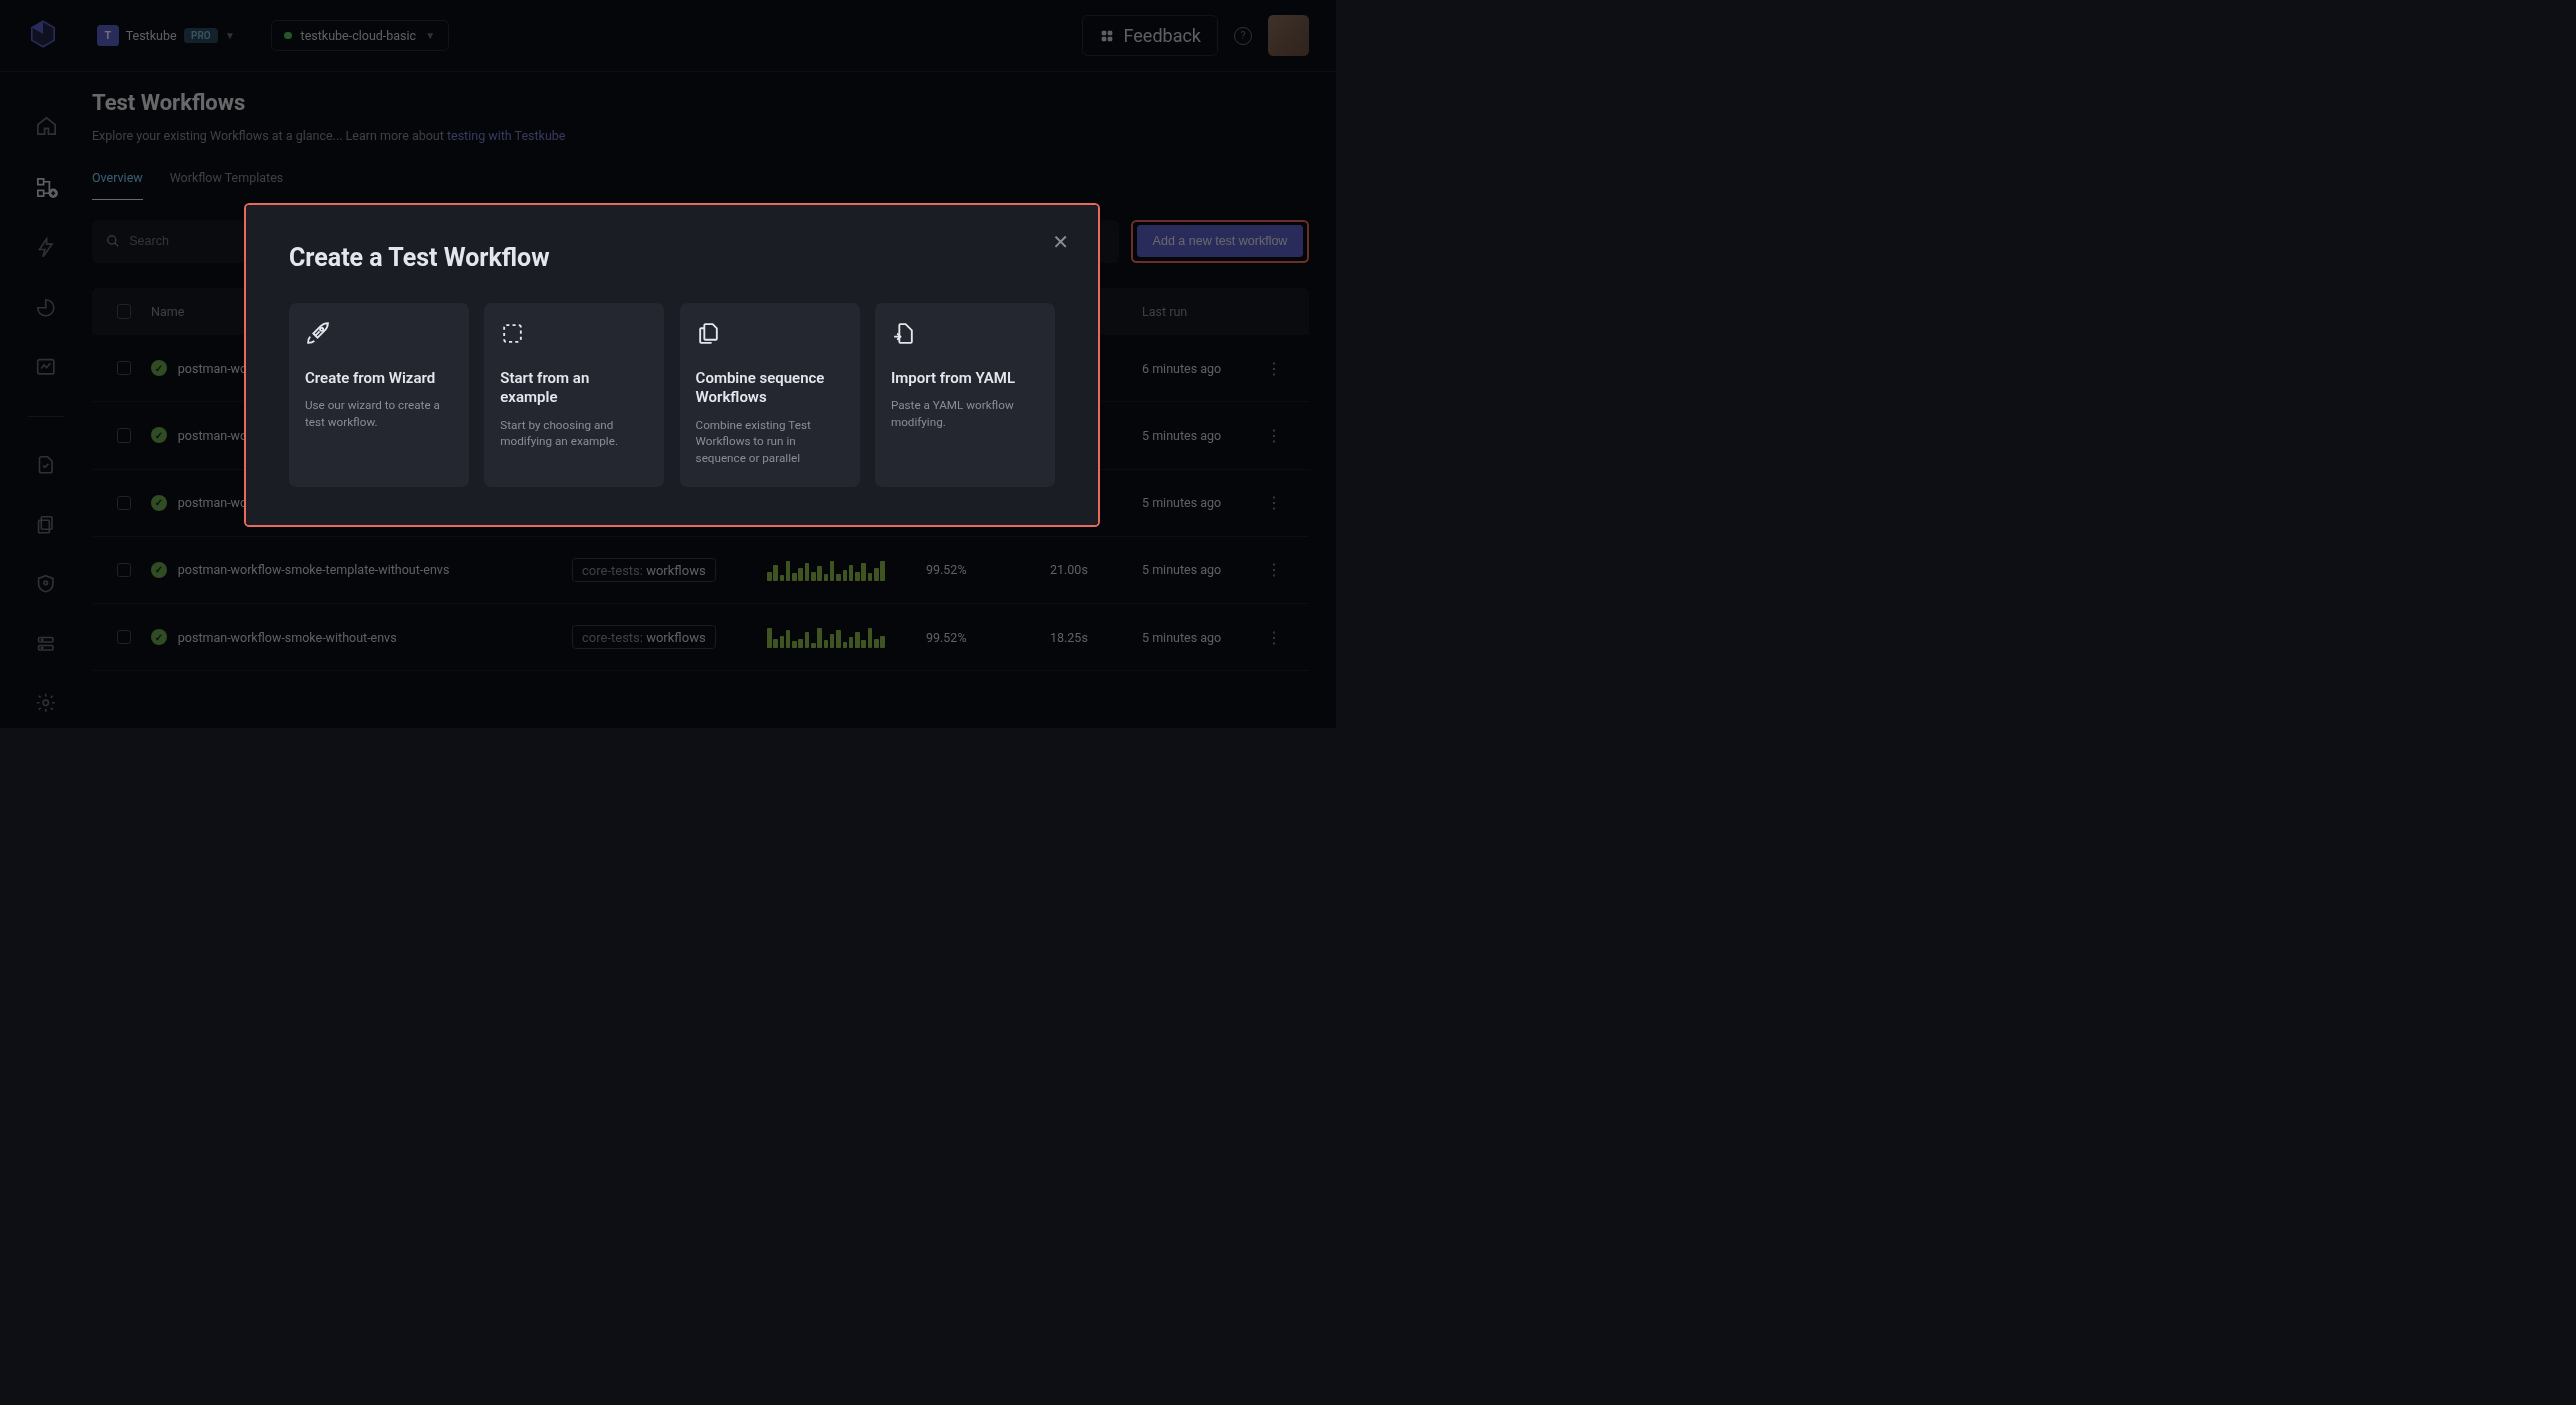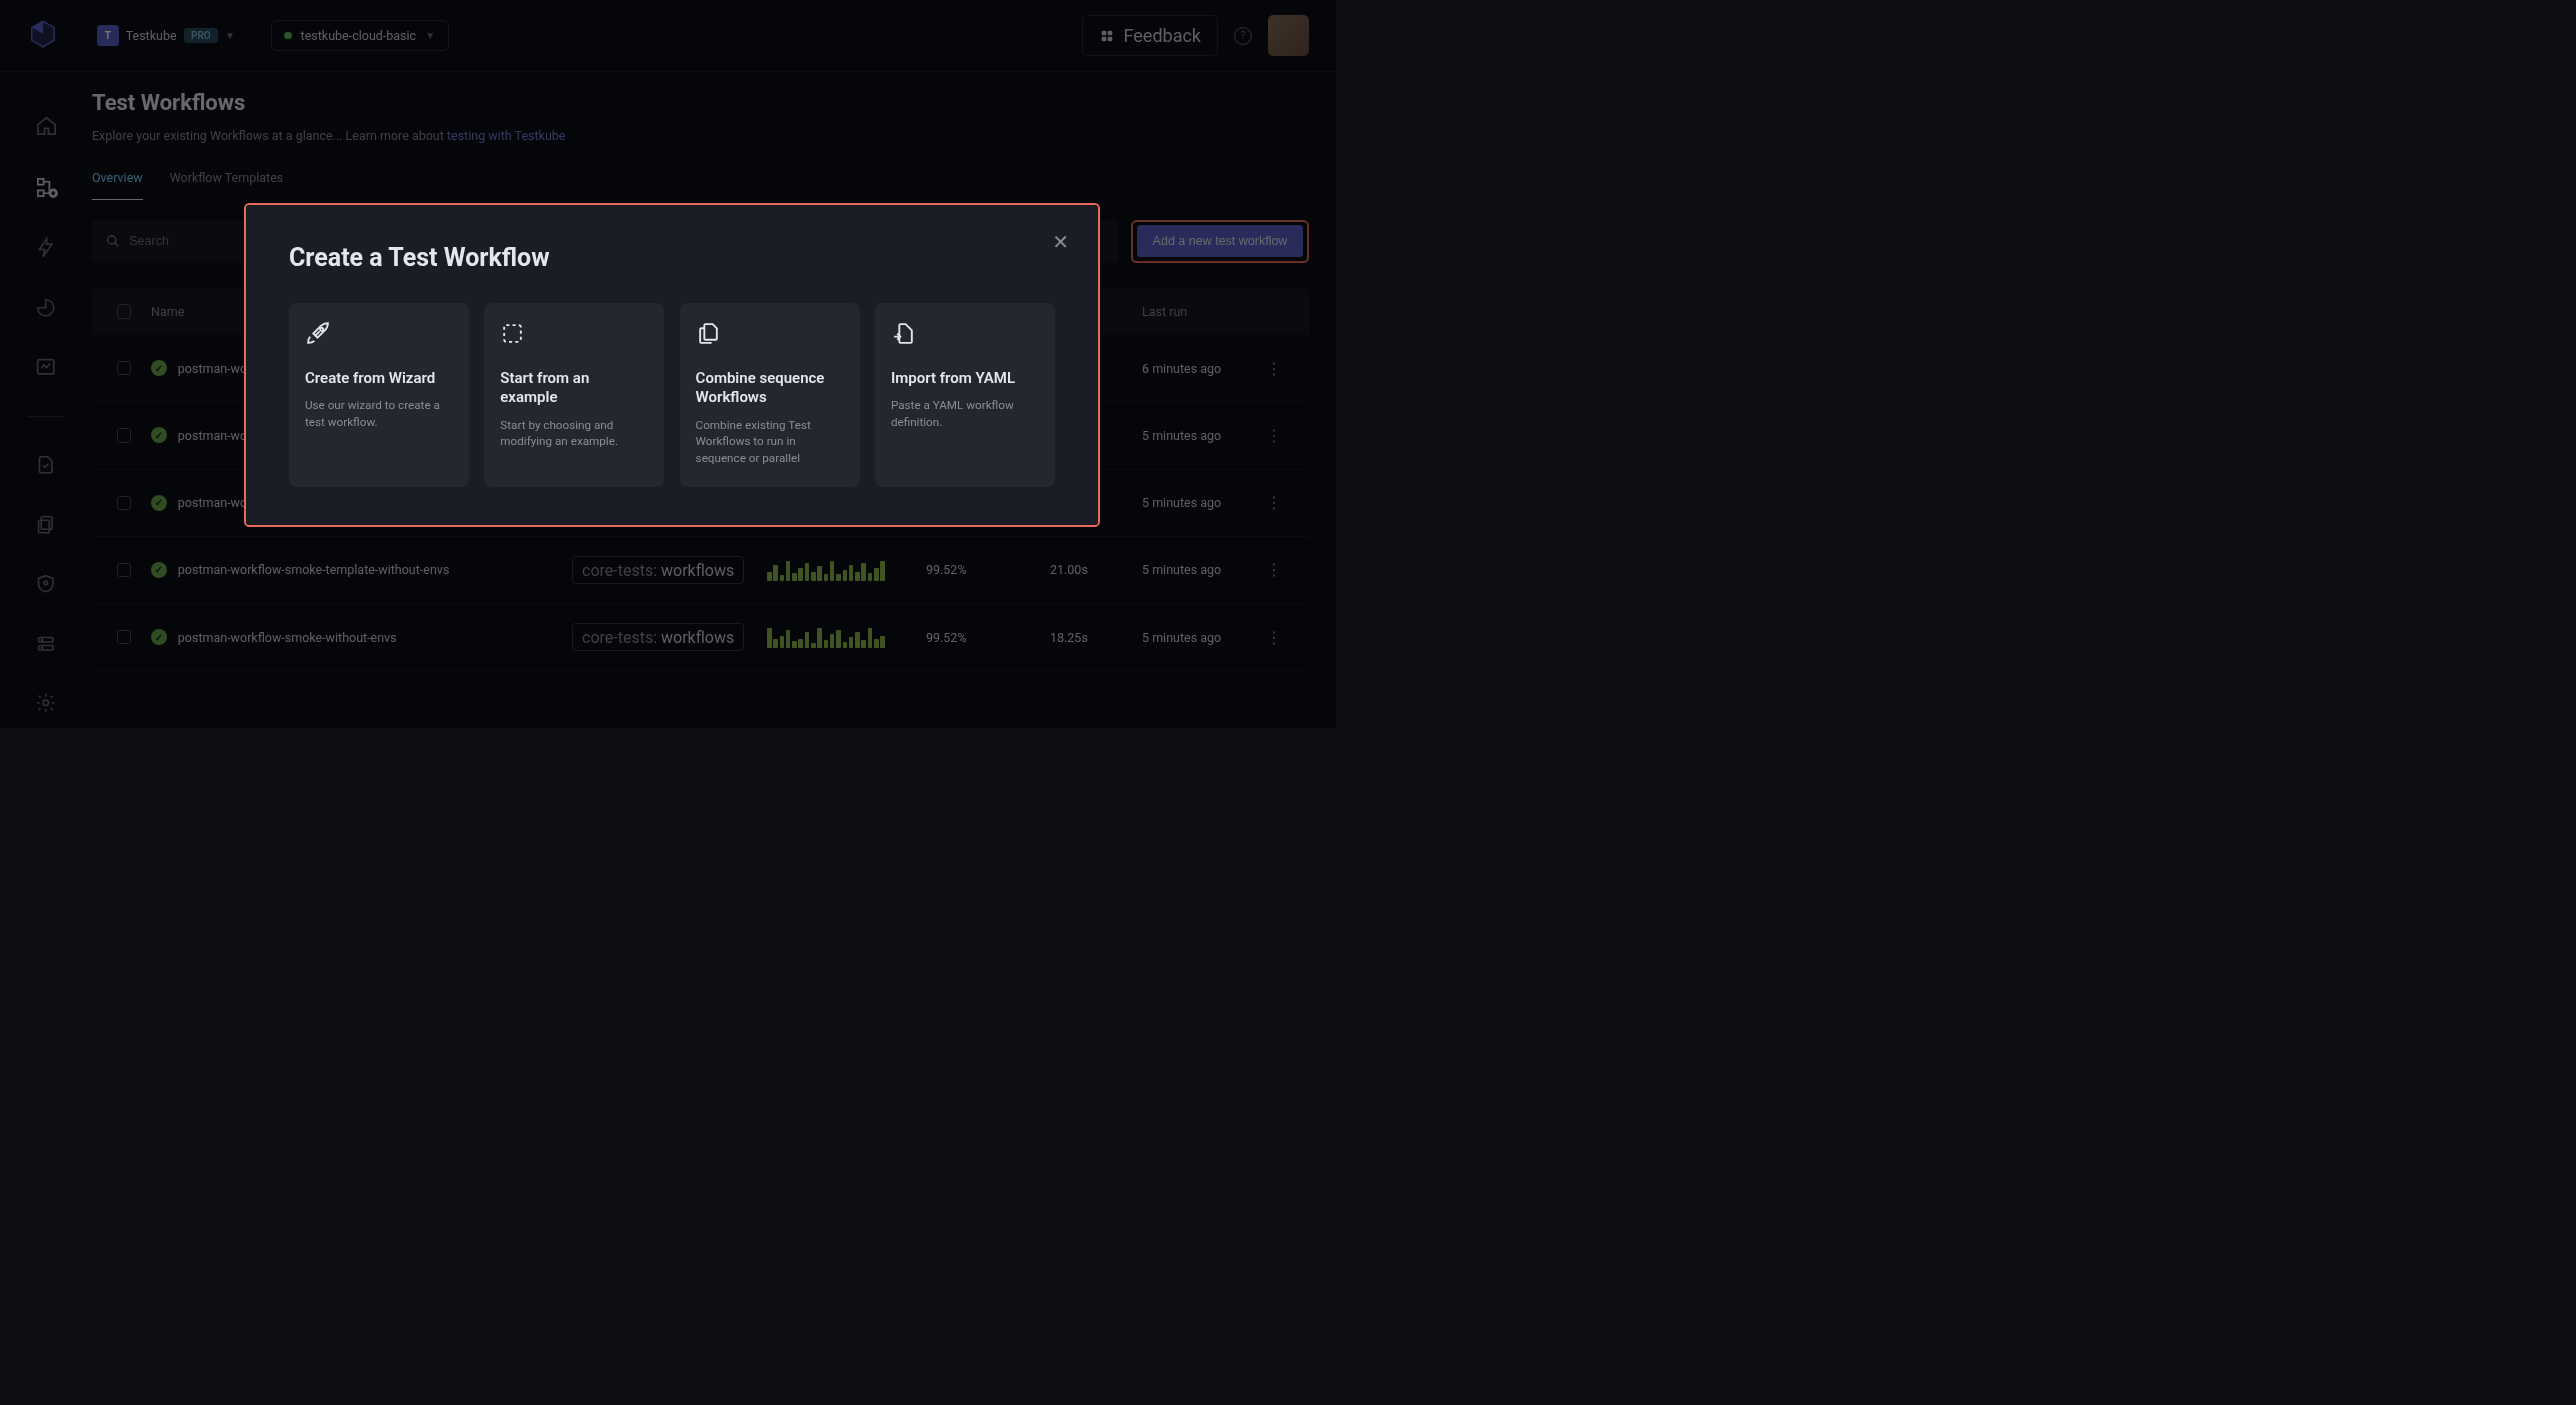--- a/index.html
+++ b/index.html
@@ -285,21 +285,21 @@
 }
 .name-cell {
   display: flex;
   align-items: center;
   flex: 0 0 405px;
 }
 .label-tag {
   border: 0.9px solid #3a3d46;
   border-radius: 3.6px;
   padding: 3.6px 9px;
-  font-size: 16px;
+  font-size: 13px;
   color: #8a8d96;
 }
 .label-tag .lv { color: #d0d2d8; }
 .mini-chart {
   display: flex;
   align-items: flex-end;
   gap: 1.8px;
   height: 21.5px;
   flex: 0 0 143px;
 }
@@ -727,18 +727,18 @@
             </svg></div>
         <div class="card-title">Combine sequence Workflows</div>
         <div class="card-desc">Combine existing Test Workflows to run in sequence or parallel</div>
       </div>
       <div class="card">
         <div class="card-icon"><svg viewBox="0 0 24 24" fill="none" stroke="currentColor" stroke-width="1.8">
               <path d="M14 3 H9 A1 1 0 0 0 8 4 V20 A1 1 0 0 0 9 21 H19 A1 1 0 0 0 20 20 V9 Z"></path>
               <path d="M3 15 L8 15 M6 12 L9 15 L6 18"></path>
             </svg></div>
         <div class="card-title">Import from YAML</div>
-        <div class="card-desc">Paste a YAML workflow definition.</div>
+        <div class="card-desc">Paste a YAML workflow modifying.</div>
       </div>
     </div>
   </div>
 </div>
 
 
 </body></html>

